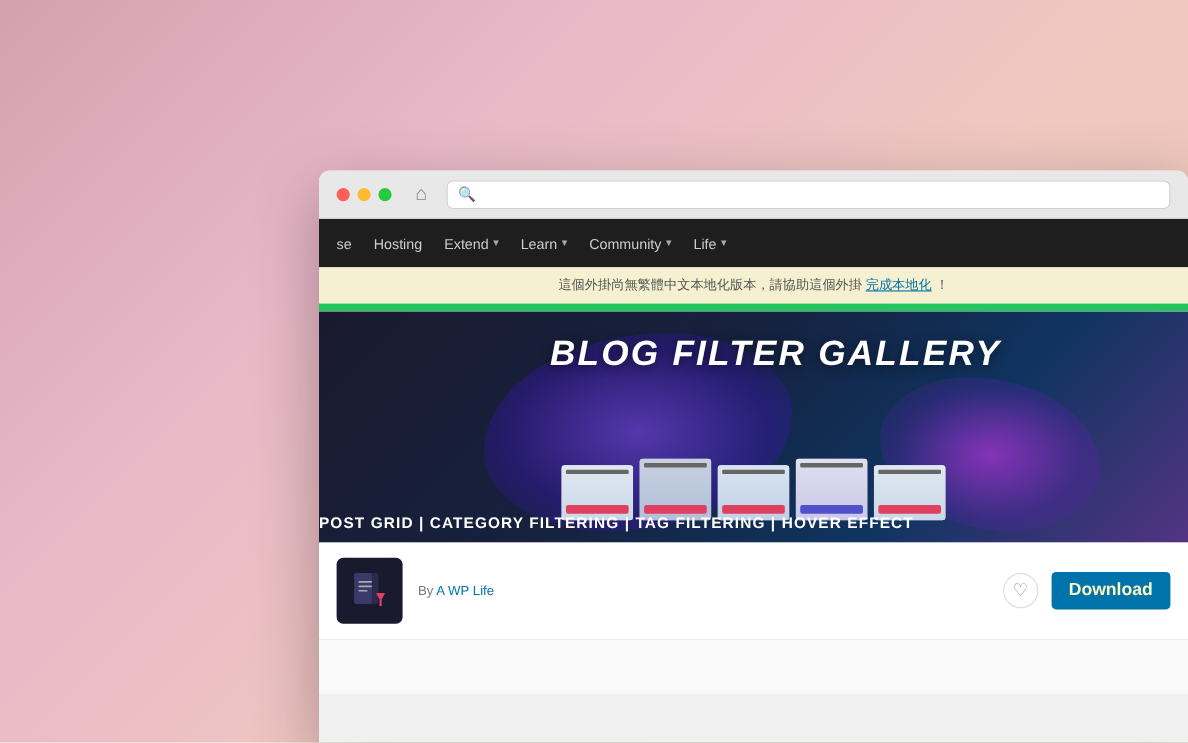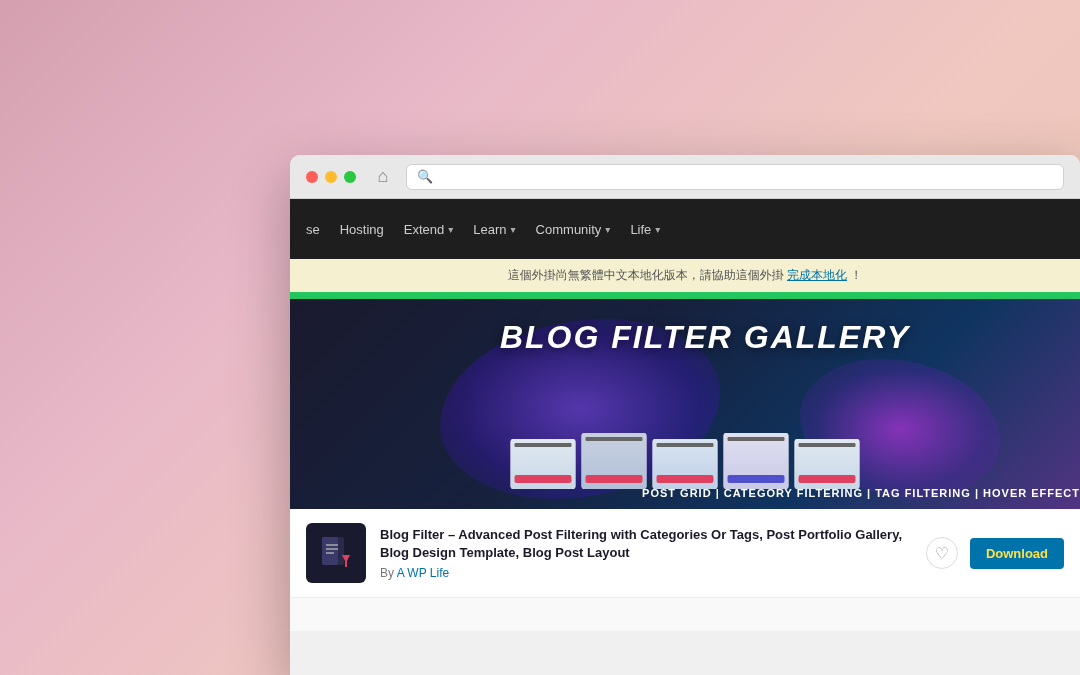--- a/index.html
+++ b/index.html
@@ -75,21 +75,21 @@
       align-items: center;
       padding: 0 10px;
       gap: 6px;
       color: #999;
       font-size: 13px;
     }
 
     
     .nav-bar {
       background: #1e1e1e;
-      height: 60px;
+      height: 44px;
       display: flex;
       align-items: center;
       padding: 0 16px;
       gap: 20px;
     }
 
     .nav-item {
       color: #ccc;
       font-size: 13px;
       cursor: pointer;
@@ -227,23 +227,23 @@
       height: 4px;
       background: #666;
       border-radius: 1px;
     }
 
     .banner-footer-text {
       position: absolute;
       bottom: 10px;
       left: 0;
       right: 0;
-      text-align: right;
+      text-align: left;
       color: white;
-      font-size: 11px;
+      font-size: 14px;
       font-weight: 700;
       letter-spacing: 1px;
       text-transform: uppercase;
     }
 
     
     .plugin-info-row {
       display: flex;
       align-items: center;
       padding: 14px 16px;
@@ -307,25 +307,25 @@
       align-items: center;
       justify-content: center;
       background: white;
       cursor: pointer;
       color: #999;
       font-size: 16px;
     }
 
     .download-btn {
       background: #0073aa;
-      color: #fde047;
+      color: #fef9c3;
       border: none;
       border-radius: 4px;
       padding: 8px 16px;
-      font-size: 13px;
+      font-size: 16px;
       font-weight: 600;
       cursor: pointer;
       white-space: nowrap;
     }
 
     .content-wrapper {
       display: flex;
       flex-direction: column;
       height: calc(520px - 44px - 44px);
       overflow: hidden;
@@ -438,21 +438,20 @@
             <line x1="10" y1="12" x2="22" y2="12" stroke="#aaa" stroke-width="1.5"></line>
             <line x1="10" y1="16" x2="22" y2="16" stroke="#aaa" stroke-width="1.5"></line>
             <line x1="10" y1="20" x2="18" y2="20" stroke="#aaa" stroke-width="1.5"></line>
 
             <polygon points="26,22 34,22 31,28 29,28" fill="#e04060"></polygon>
             <rect x="29" y="28" width="2" height="6" fill="#e04060"></rect>
           </svg>
         </div>
 
         <div class="plugin-text">
-          <div class="plugin-title">Blog Filter – Advanced Post Filtering with Categories Or Tags, Post Portfolio Gallery, Blog Design Template, Blog Post Layout</div>
           <div class="plugin-author">
             <span>By</span>
             <a href="#">A WP Life</a>
           </div>
         </div>
 
         <div class="plugin-actions">
           <button class="heart-btn">♡</button>
           <button class="download-btn">Download</button>
         </div>

